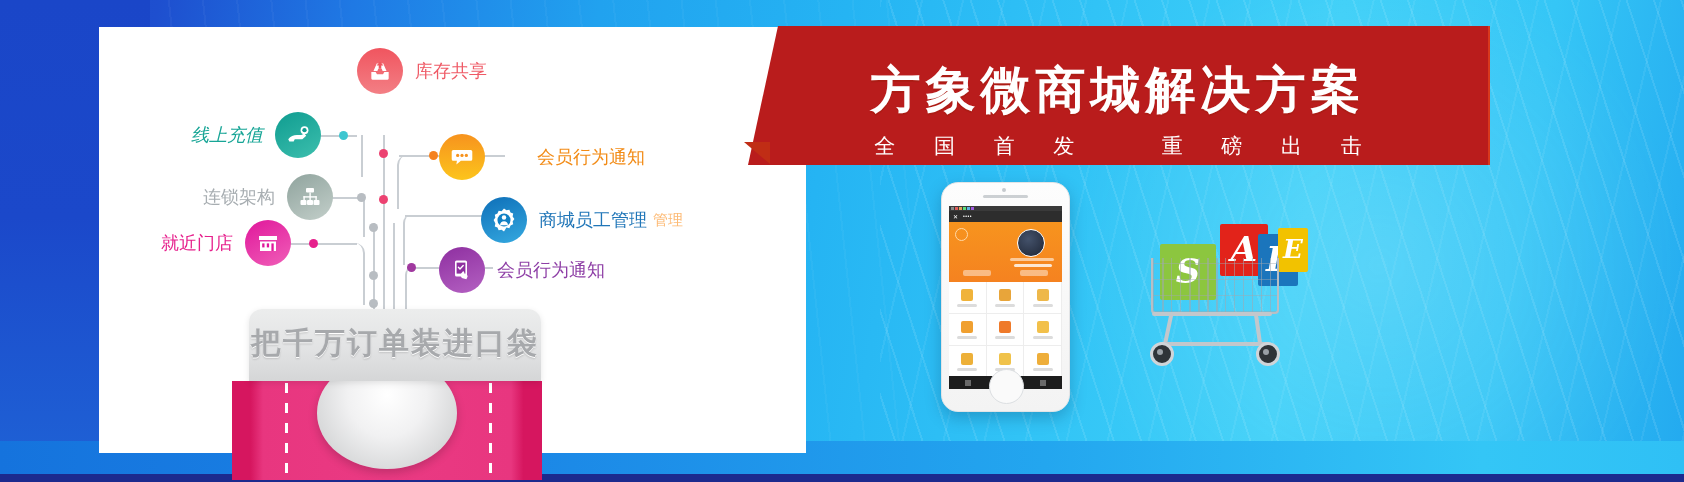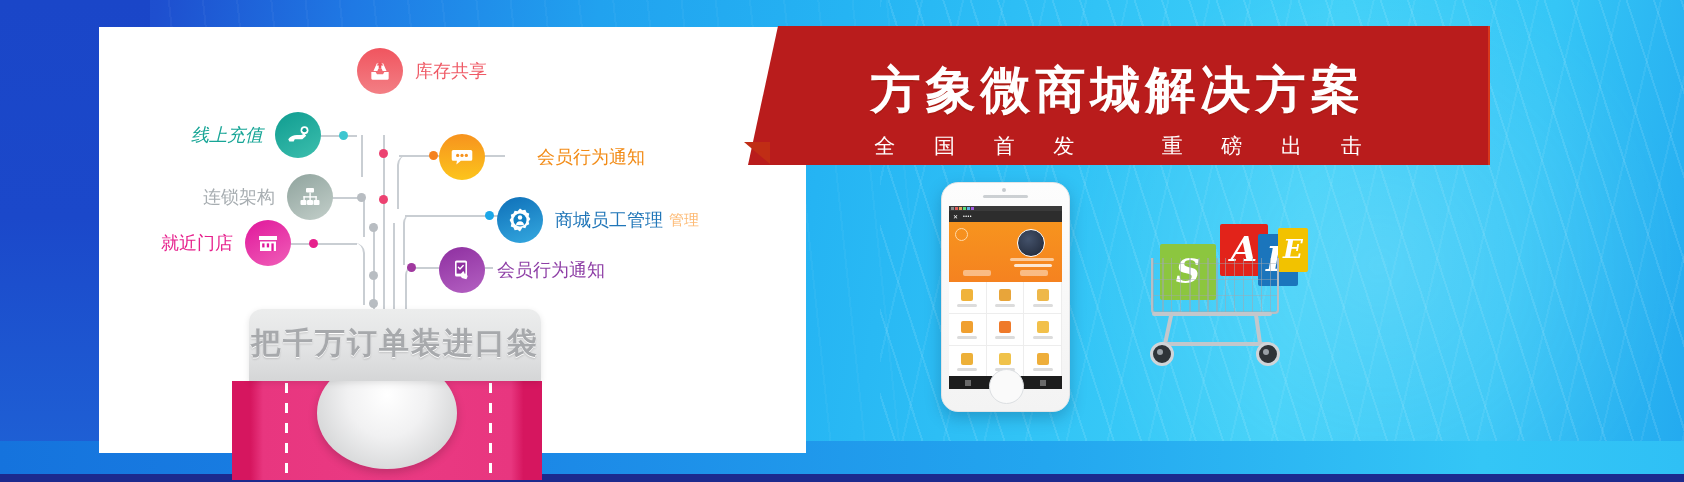--- a/index.html
+++ b/index.html
@@ -238,21 +238,21 @@
         <svg width="26" height="26" viewBox="0 0 24 24" fill="#fff">
           <path d="M4 5.5h16a1.5 1.5 0 0 1 1.5 1.5v7a1.5 1.5 0 0 1-1.5 1.5h-9l-4.2 3.4.5-3.4H4A1.5 1.5 0 0 1 2.5 14V7A1.5 1.5 0 0 1 4 5.5z"></path>
           <circle cx="8" cy="10.5" r="1.5" fill="#f7931e"></circle>
           <circle cx="12" cy="10.5" r="1.5" fill="#f7931e"></circle>
           <circle cx="16" cy="10.5" r="1.5" fill="#f7931e"></circle>
         </svg>
       </span>
       <span class="node-label label-right" style="color:#f28b16;">会员行为通知</span>
     </div>
 
-    <div class="node" style="left:398px;top:170px;text-align:right;">
+    <div class="node" style="left:382px;top:170px;text-align:right;">
       <span class="node-icon" style="background:linear-gradient(160deg,#0e6fb8 0%,#35a9e0 100%);">
         <svg width="28" height="28" viewBox="0 0 24 24" fill="#fff">
           <path d="M12 2.2l2.1 1.5 2.5-.5 1 2.3 2.3 1-.5 2.5 1.5 2.1-1.5 2.1.5 2.5-2.3 1-1 2.3-2.5-.5L12 21.8l-2.1-1.5-2.5.5-1-2.3-2.3-1 .5-2.5L3.1 12l1.5-2.1-.5-2.5 2.3-1 1-2.3 2.5.5L12 2.2z"></path>
           <circle cx="12" cy="12" r="5.6" fill="#1180c4"></circle>
           <circle cx="12" cy="9.9" r="1.9" fill="#fff"></circle>
           <path d="M8.6 16.4c0-2 1.5-3.4 3.4-3.4s3.4 1.4 3.4 3.4H8.6z" fill="#fff"></path>
         </svg>
       </span>
       <span class="node-label label-right" style="color:#2076b8;">商城员工管理</span>
       <span class="node-label" style="color:#fdba74;font-size:15px;margin-left:6px;">管理</span>

